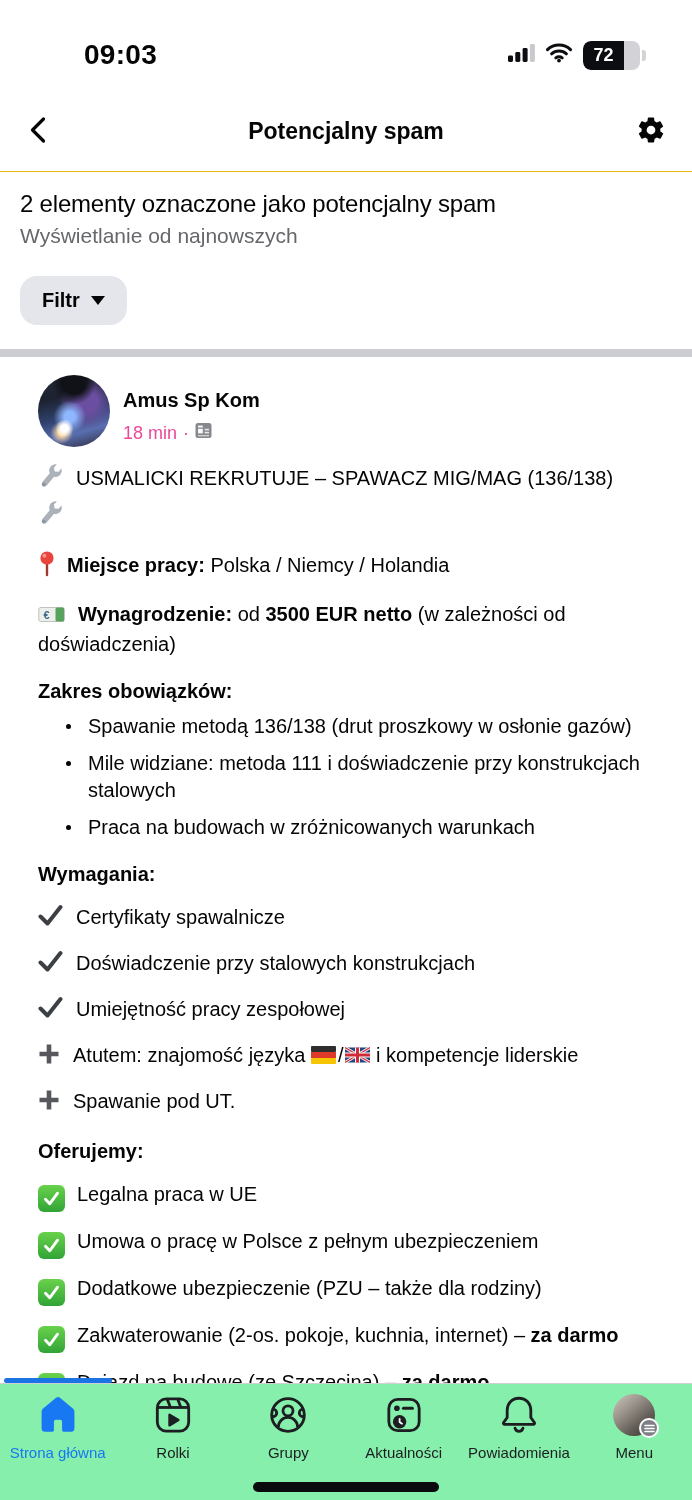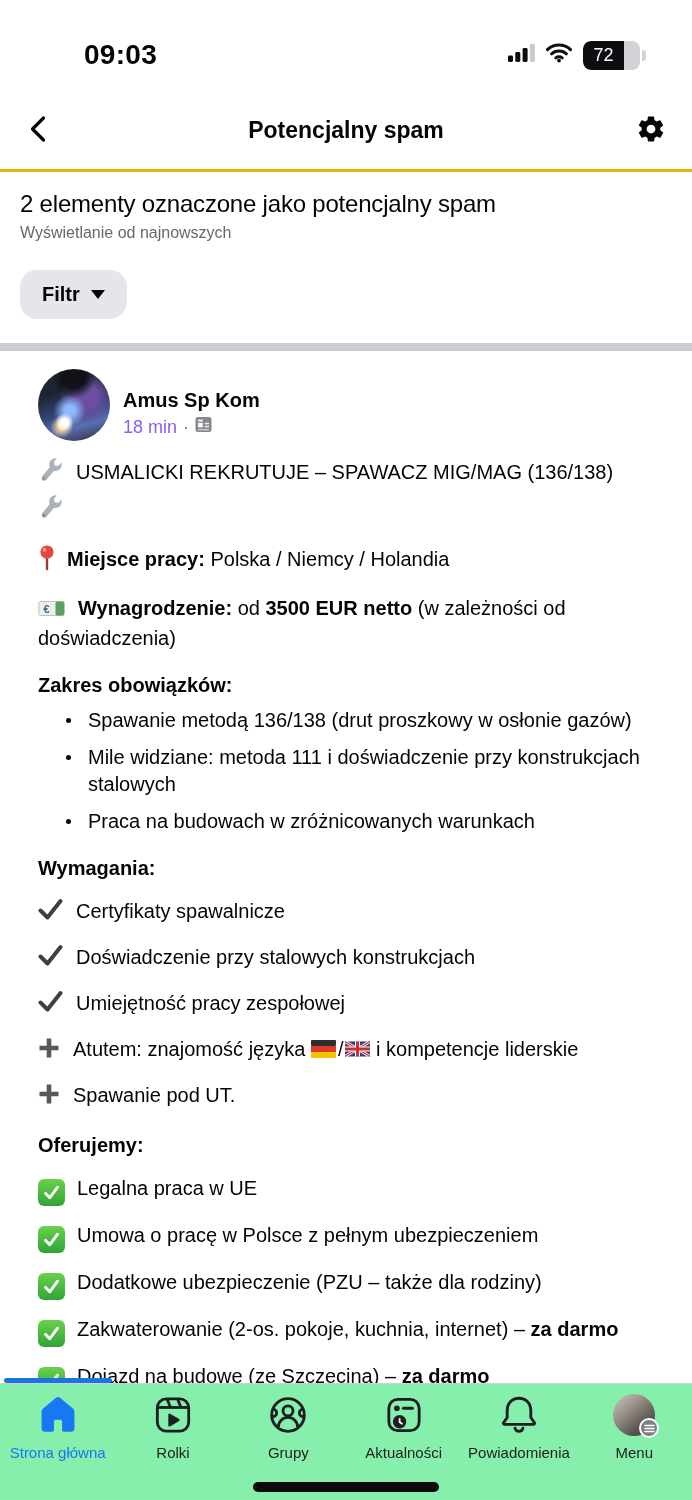--- a/index.html
+++ b/index.html
@@ -10,55 +10,55 @@
     font-family:"Liberation Sans","DejaVu Sans",sans-serif;
   }
 
   
   .status-bar { height:92px; display:flex; align-items:center; justify-content:space-between;
     padding:18px 46px 0 84px; }
   .status-time { font-size:28px; font-weight:700; letter-spacing:.3px; }
   .status-right { display:flex; align-items:center; gap:11px; }
   .battery-wrap { display:flex; align-items:center; }
   .battery { width:57px; height:29px; border-radius:8px; background:#D2D2D7; overflow:hidden; display:flex; }
-  .battery-fill { width:72%; background:#0C0D10; color:#fff; font-size:18px; font-weight:400;
+  .battery-fill { width:72%; background:#0C0D10; color:#fff; font-size:18px; font-weight:700;
     display:flex; align-items:center; justify-content:center; border-radius:8px 0 0 8px; }
   .battery-nub { width:4px; height:11px; background:#D2D2D7; border-radius:0 3px 3px 0; margin-left:2px; }
 
   
   .app-header { height:80px; display:flex; align-items:center; padding:0 26px;
-    border-bottom:3px solid #eab308; }
+    border-bottom:1px solid #eab308; }
   .hdr-side { width:46px; display:flex; align-items:center; }
   .hdr-title { flex:1; text-align:center; font-size:23px; font-weight:600; }
 
   
   .summary { padding:18px 20px 0 20px; }
   .summary-title { font-size:24px; letter-spacing:-.2px; }
-  .summary-sub { font-size:16px; color:#65676B; margin-top:6px; }
+  .summary-sub { font-size:21px; color:#65676B; margin-top:6px; }
   .filter-btn { margin:28px 6px 24px 0; display:inline-flex; align-items:center; gap:11px;
     background:#E4E6EB; border:none; border-radius:17px; padding:13px 22px;
     font-size:20px; font-weight:600; color:#050505; font-family:inherit; cursor:pointer; }
   .tri-down { width:0; height:0; border-left:7px solid transparent; border-right:7px solid transparent;
     border-top:9px solid #050505; }
 
   .divider-thick { height:8px; background:#CBCDD2; }
 
   
   .post { padding:18px 28px 0 38px; font-size:20px; line-height:27px; }
   .post-head { display:flex; align-items:flex-end; gap:13px; }
   .avatar { width:72px; height:72px; border-radius:50%; flex:none;
     background:
       radial-gradient(circle at 50% 10%, #101218 0 16%, rgba(16,18,24,0) 30%),
       radial-gradient(circle at 37% 74%, #ffffff 0 5%, rgba(255,255,255,0) 13%),
       radial-gradient(circle at 33% 80%, #ffd9a0 0 4%, rgba(255,217,160,0) 15%),
       radial-gradient(circle at 44% 58%, #8fb7ff 0 9%, rgba(143,183,255,0) 28%),
       radial-gradient(circle at 68% 38%, #6a4fa0 0 16%, rgba(106,79,160,0) 42%),
       linear-gradient(165deg,#262a36 0%,#1d2230 30%,#30426e 55%,#5a6fb2 75%,#2a2633 100%); }
   .author { font-size:20px; font-weight:700; }
-  .post-meta { display:flex; align-items:center; gap:6px; color:#8b5cf6; font-size:18px; }
+  .post-meta { display:flex; align-items:center; gap:6px; margin-top:6px; color:#ec4899; font-size:18px; }
 
   .para { margin-top:16px; }
   .headline { margin-top:14px; }
   .section-h { font-weight:700; margin-top:20px; }
   b { font-weight:700; }
 
   .inline-ic { display:inline-block; vertical-align:-6px; margin-right:11px; }
   .inline-ic-sm { display:inline-block; vertical-align:-3px; margin-right:13px; }
   .flag { display:inline-block; vertical-align:-2px; }
   .flag-sep { margin:0 2px; }

